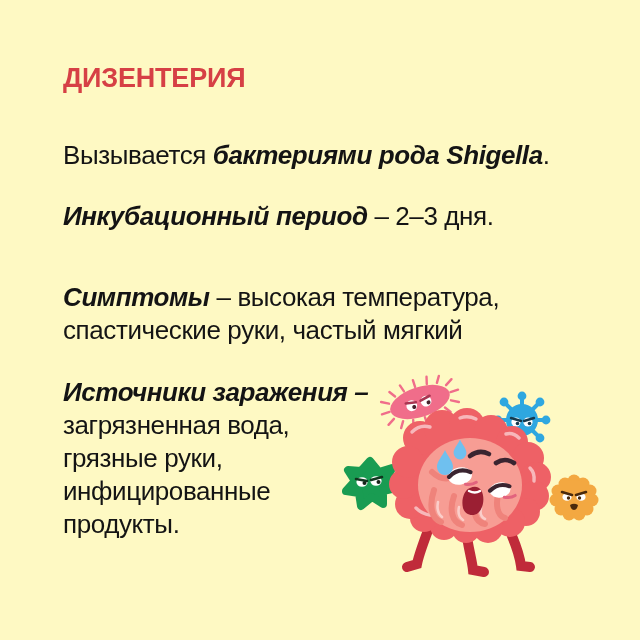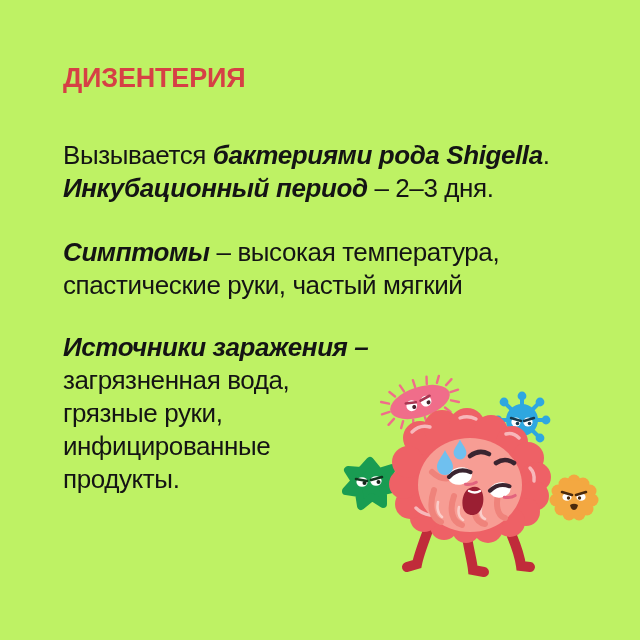--- a/index.html
+++ b/index.html
@@ -1,25 +1,25 @@
 <!DOCTYPE html>
 <html><head>
 <meta charset="utf-8">
 <style>
   html,body{margin:0;padding:0;}
   body{width:640px;height:640px;background:#ffffff;overflow:hidden;
        font-family:"Liberation Sans",sans-serif;}
-  .card{position:relative;width:640px;height:640px;background:#bef264;}
+  .card{position:relative;width:640px;height:640px;background:#fef9c3;}
   .content{position:absolute;left:63px;top:62px;width:520px;}
   .title{font-size:27px;line-height:33px;font-weight:700;color:#d64045;
          letter-spacing:-0.2px;}
   .para{letter-spacing:-0.4px;color:#141414;font-size:26px;line-height:33px;}
   .para.p1{margin-top:44px;}
-  .para.p2{}
-  .para.p3{margin-top:31px;}
+  .para.p2{margin-top:28px;}
+  .para.p3{margin-top:48px;}
   .para.p4{margin-top:29px;}
   .seg-reg{font-weight:400;font-style:normal;}
   .seg-bold{font-weight:700;font-style:italic;}
   .illustration{position:absolute;left:320px;top:340px;width:320px;height:300px;}
 </style>
 </head>
 <body>
 
 <div class="card">
 

